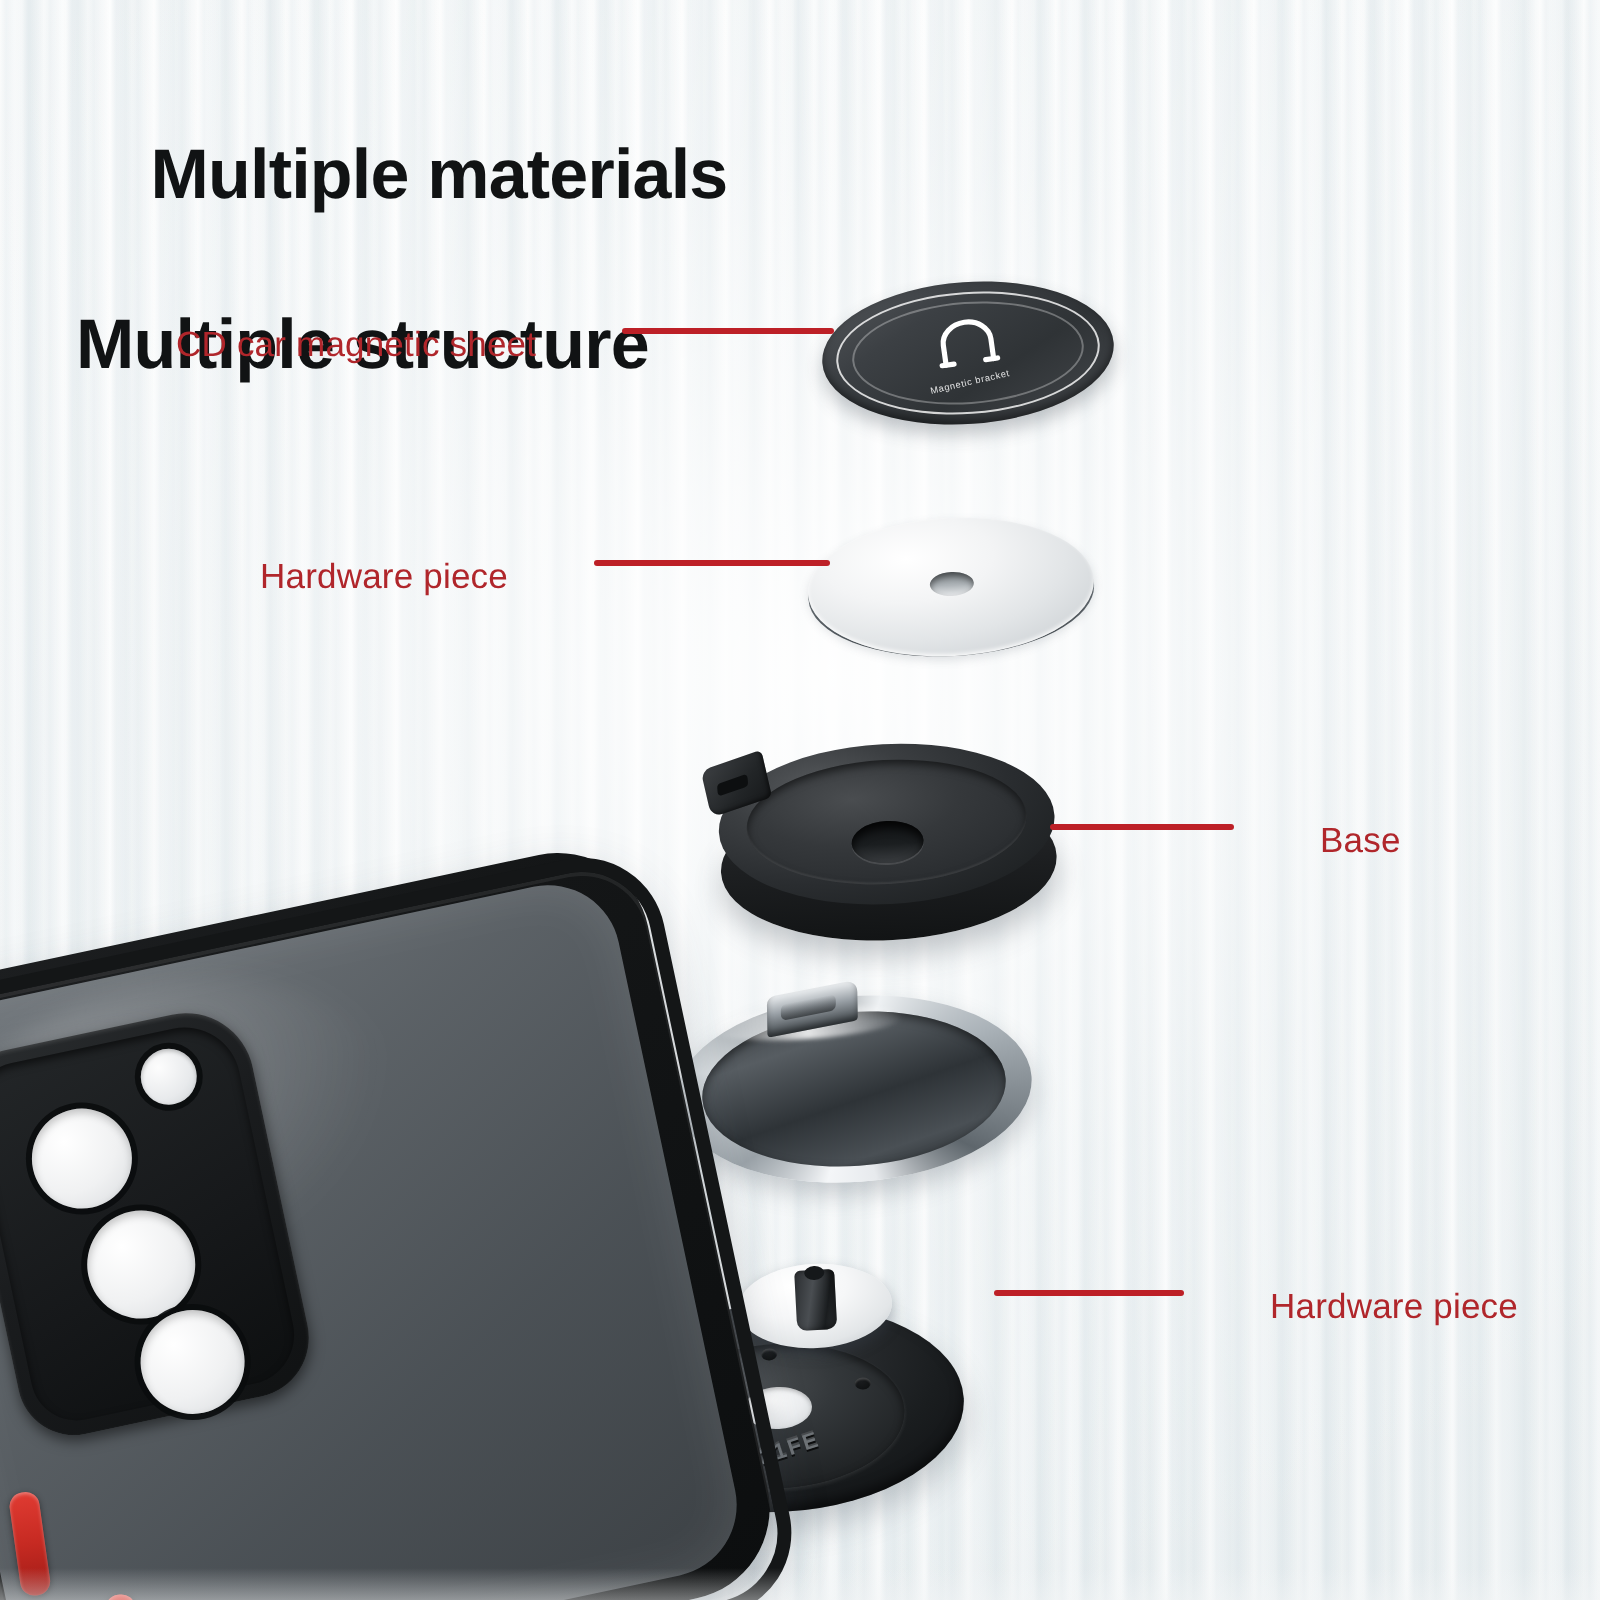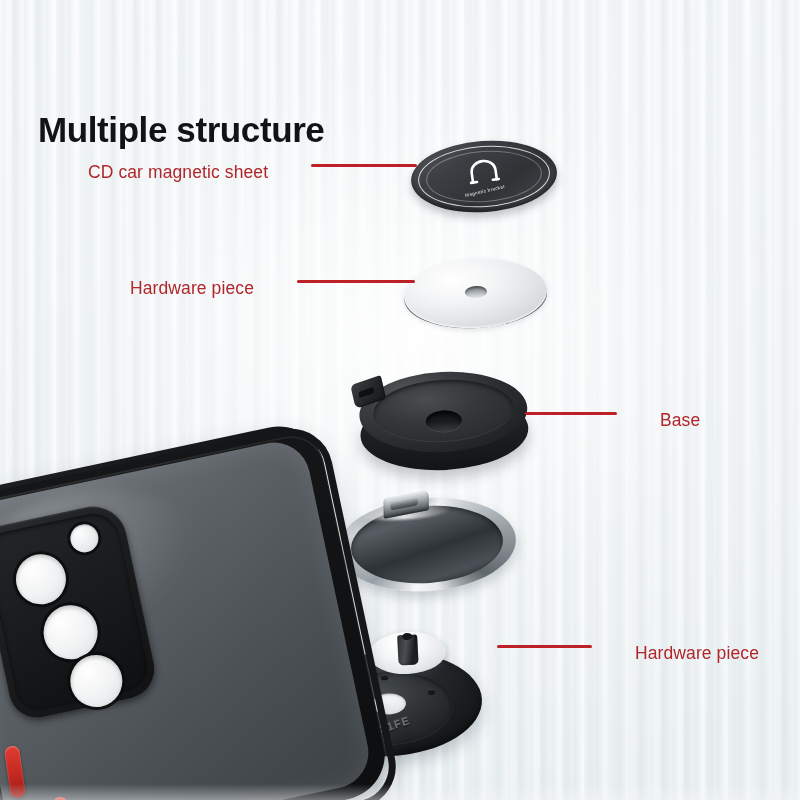--- a/index.html
+++ b/index.html
@@ -453,20 +453,21 @@
 <body>
 
 <div id="stage">
 
   <div class="bg-base"></div>
   <div class="bg-stripes"></div>
   <div class="bg-stripes2"></div>
   <div class="bg-vignette"></div>
 
   <div class="headline">
+    <span>Multiple materials</span>
     <span class="l2">Multiple structure</span>
   </div>
 
   <div class="magsheet">
     <div class="body"></div>
     <div class="ring-out"></div>
     <div class="ring-in"></div>
     <svg class="logo" viewBox="0 0 40 26">
       <path d="M8 22 L8 12 A12 10 0 0 1 32 12 L32 22" fill="none" stroke="#ffffff" stroke-width="2.6" stroke-linecap="round"></path>
       <path d="M6 22 L12 22 M28 22 L34 22" fill="none" stroke="#ffffff" stroke-width="2.6" stroke-linecap="round"></path>

